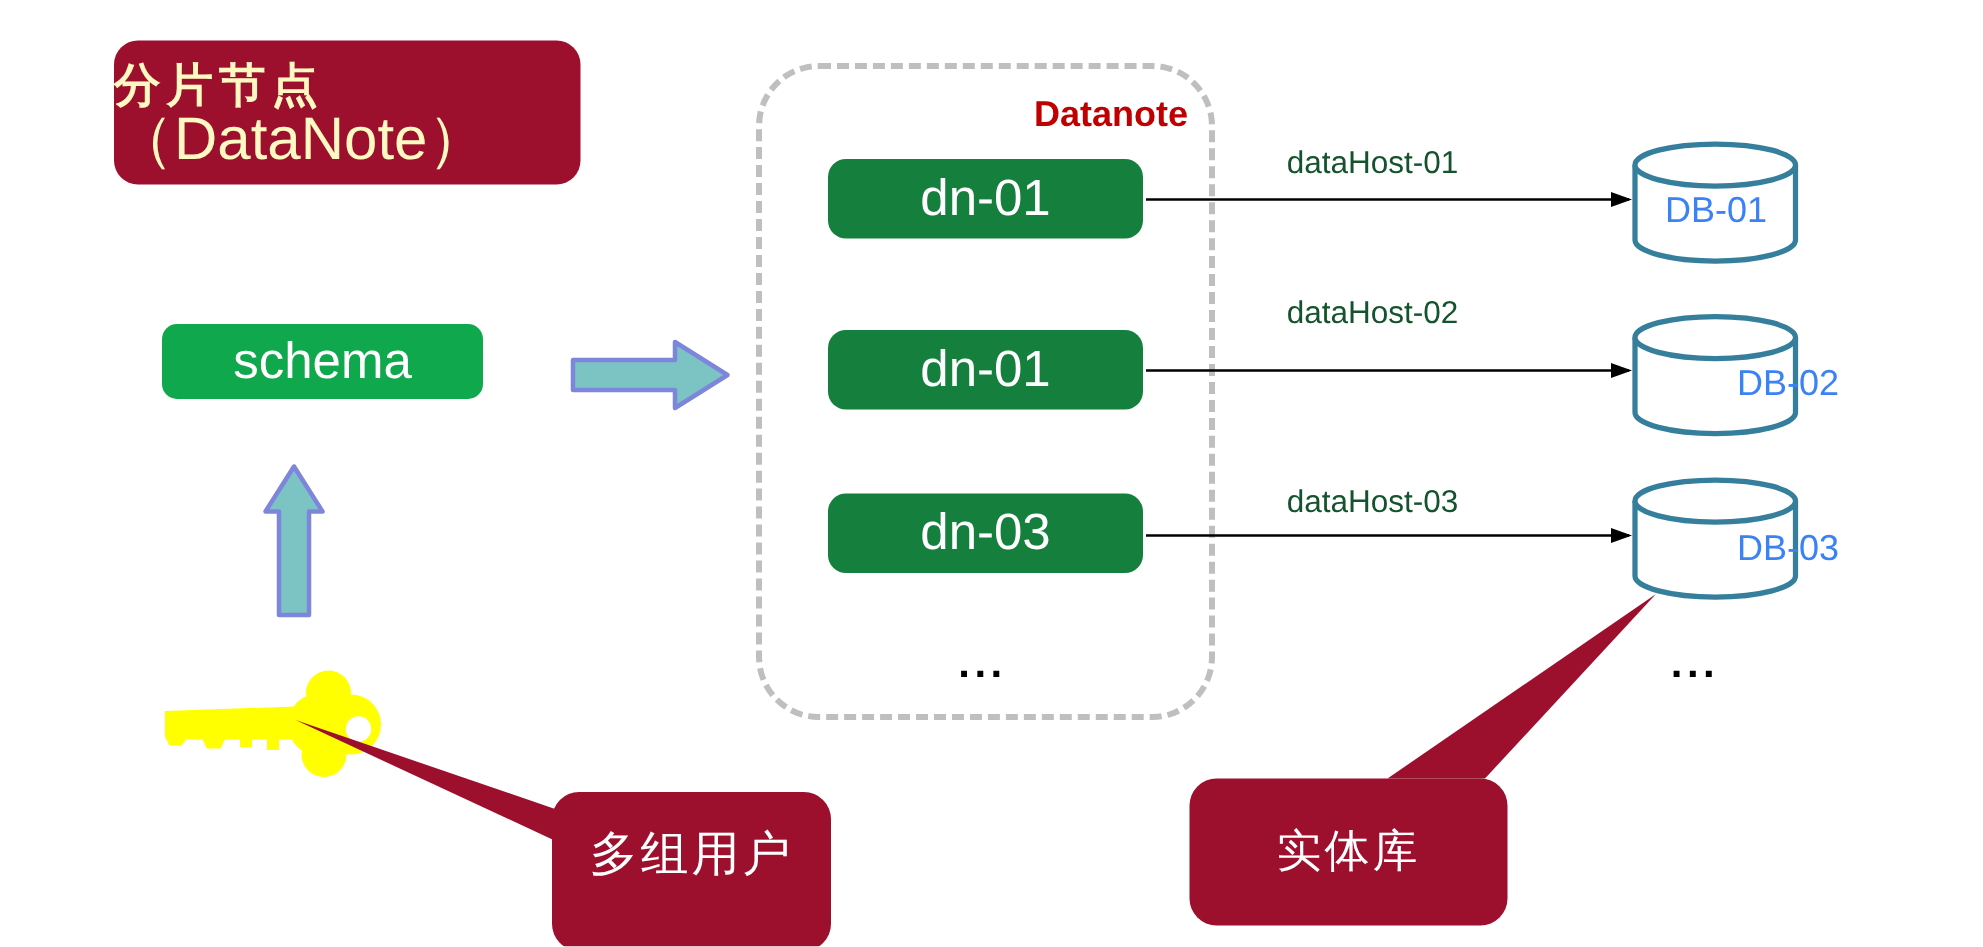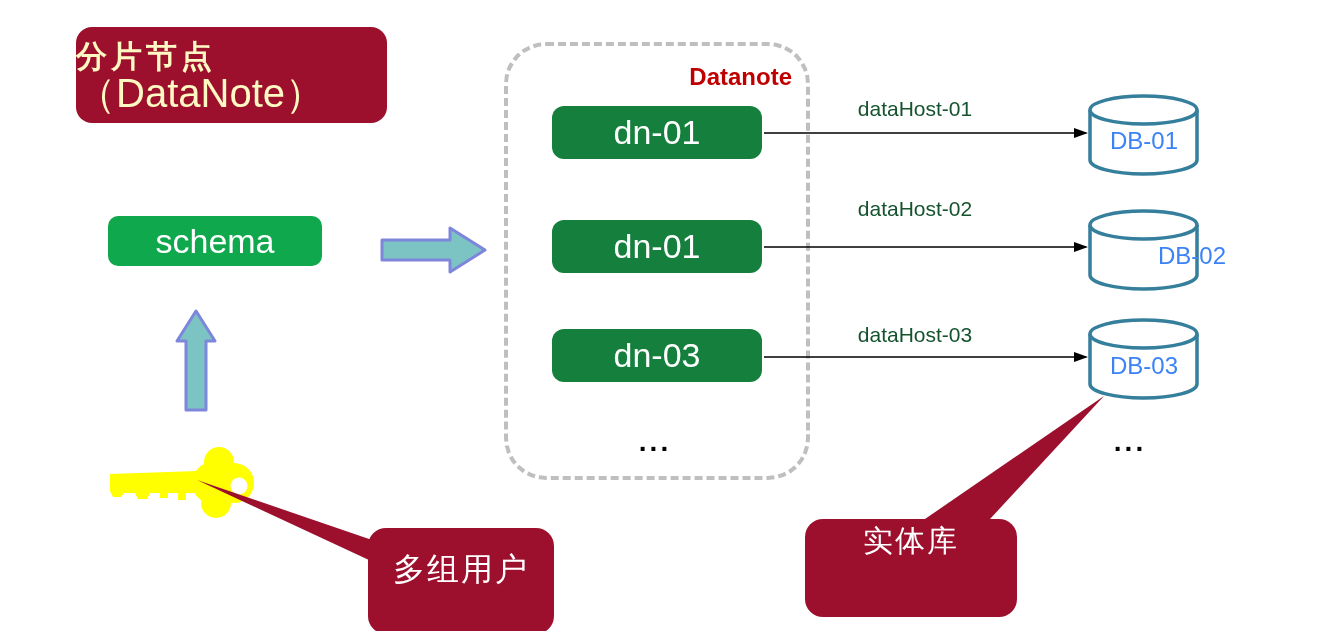--- a/index.html
+++ b/index.html
@@ -45,39 +45,39 @@
   .link-label{
     position:absolute;left:845px;width:140px;z-index:2;
     color:#14532d;font-size:21px;text-align:center;line-height:22px;
   }
   .ll-1{top:98px;} .ll-2{top:198px;} .ll-3{top:324px;}
 
   .db-label{
     position:absolute;left:1092px;width:104px;z-index:2;
     color:#3b82f6;font-size:24px;text-align:center;line-height:26px;
   }
-  .dbl-1{top:128px;} .dbl-2{top:243px;padding-left:48px;} .dbl-3{top:353px;}
+  .dbl-1{top:128px;} .dbl-2{top:243px;padding-left:48px;} .dbl-3{top:353px;padding-left:48px;}
 
   .dots{
     position:absolute;top:427px;width:60px;z-index:2;color:#000;
     font-size:28px;font-weight:bold;letter-spacing:3px;text-align:center;line-height:30px;
   }
   .dots.dn{left:625px;} .dots.db{left:1100px;}
 
   .callout{
     position:absolute;z-index:2;background:#9C102E;color:#fff;text-align:center;
     border-radius:18px;
   }
   .callout.users{
     left:368px;top:528px;width:186px;height:106px;
     font-family:"DejaVu Serif", serif;font-size:32px;line-height:82px;letter-spacing:2px;
   }
   .callout.datahost{
     left:793px;top:519px;width:212px;height:98px;
-    display:flex;flex-direction:row;justify-content:center;margin-left:12px;
+    display:flex;flex-direction:column;justify-content:center;
   }
   .callout.datahost .l1{font-family:"DejaVu Serif", serif;font-size:30px;line-height:44px;letter-spacing:2px;}
   .callout.datahost .l2{font-size:34px;line-height:44px;}
 </style>
 </head>
 <body>
 
 <div class="canvas">
 
   <div class="group datanote">

